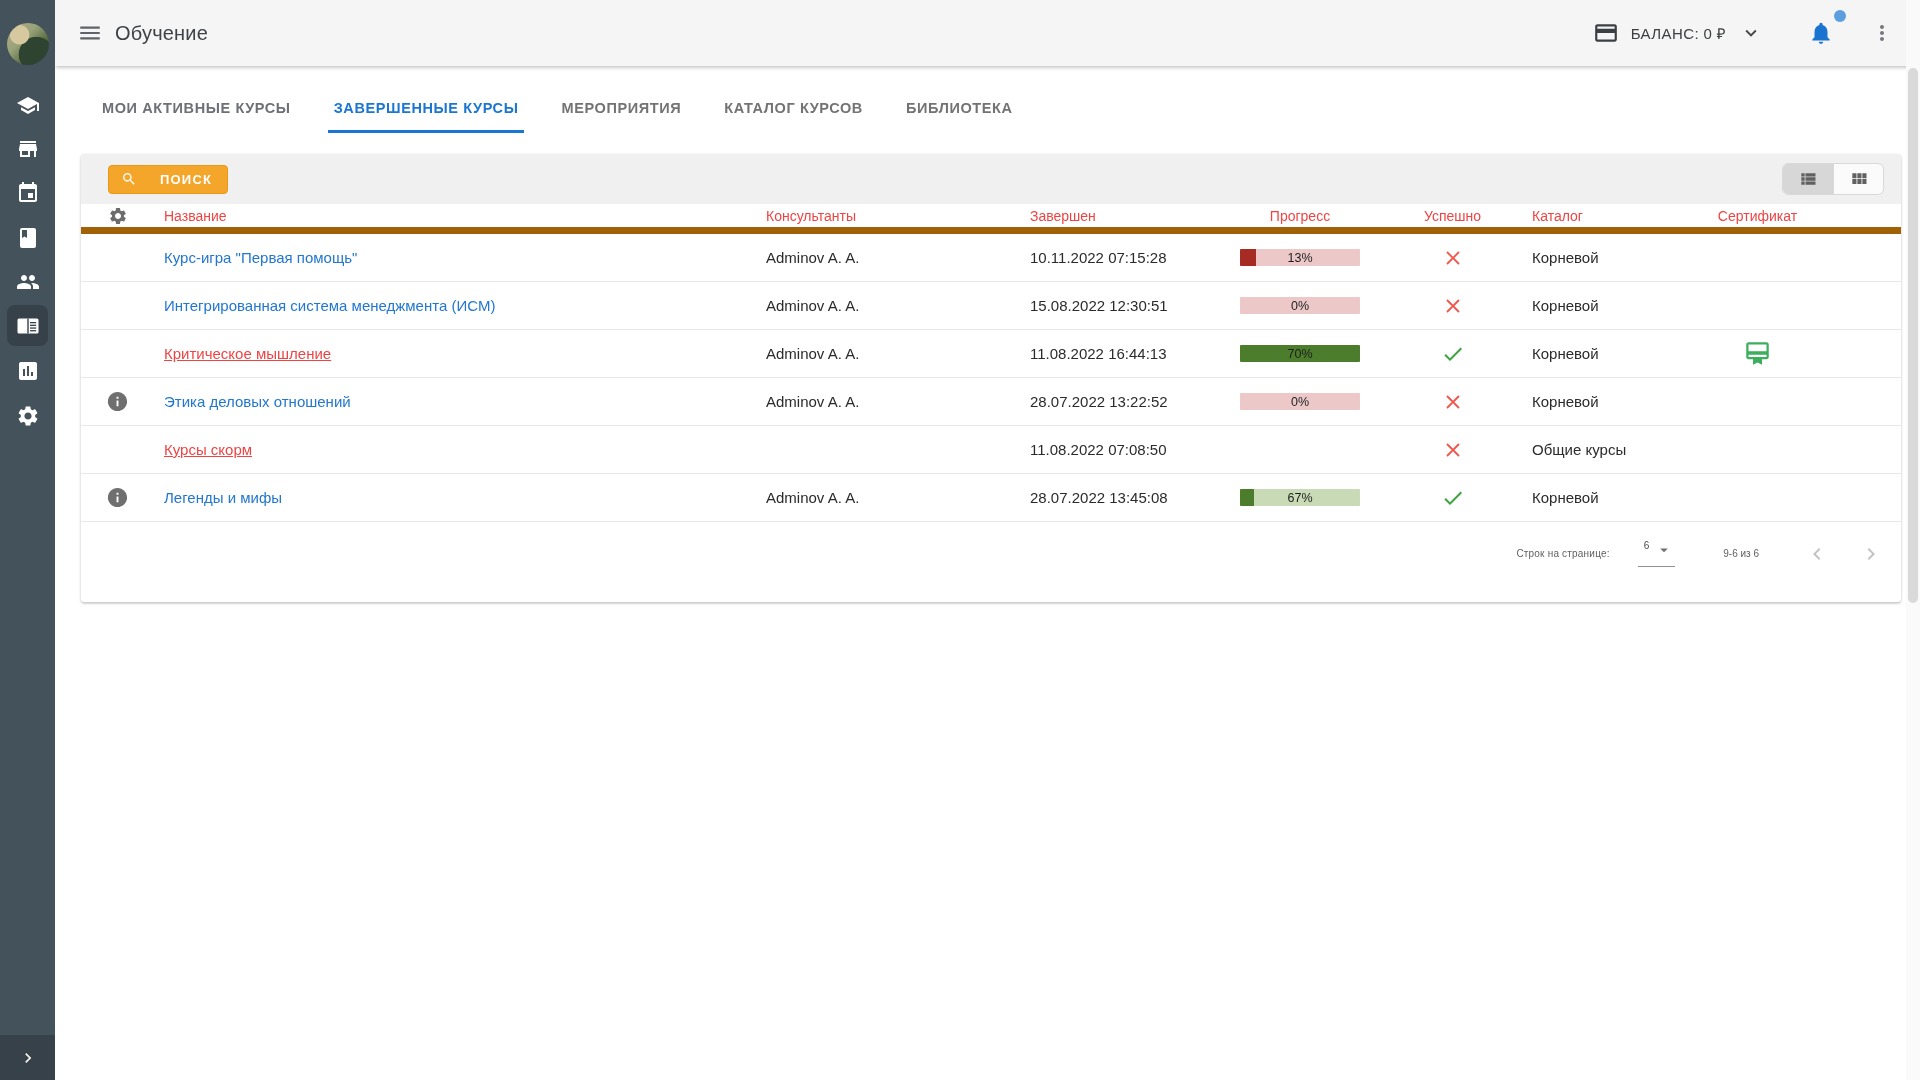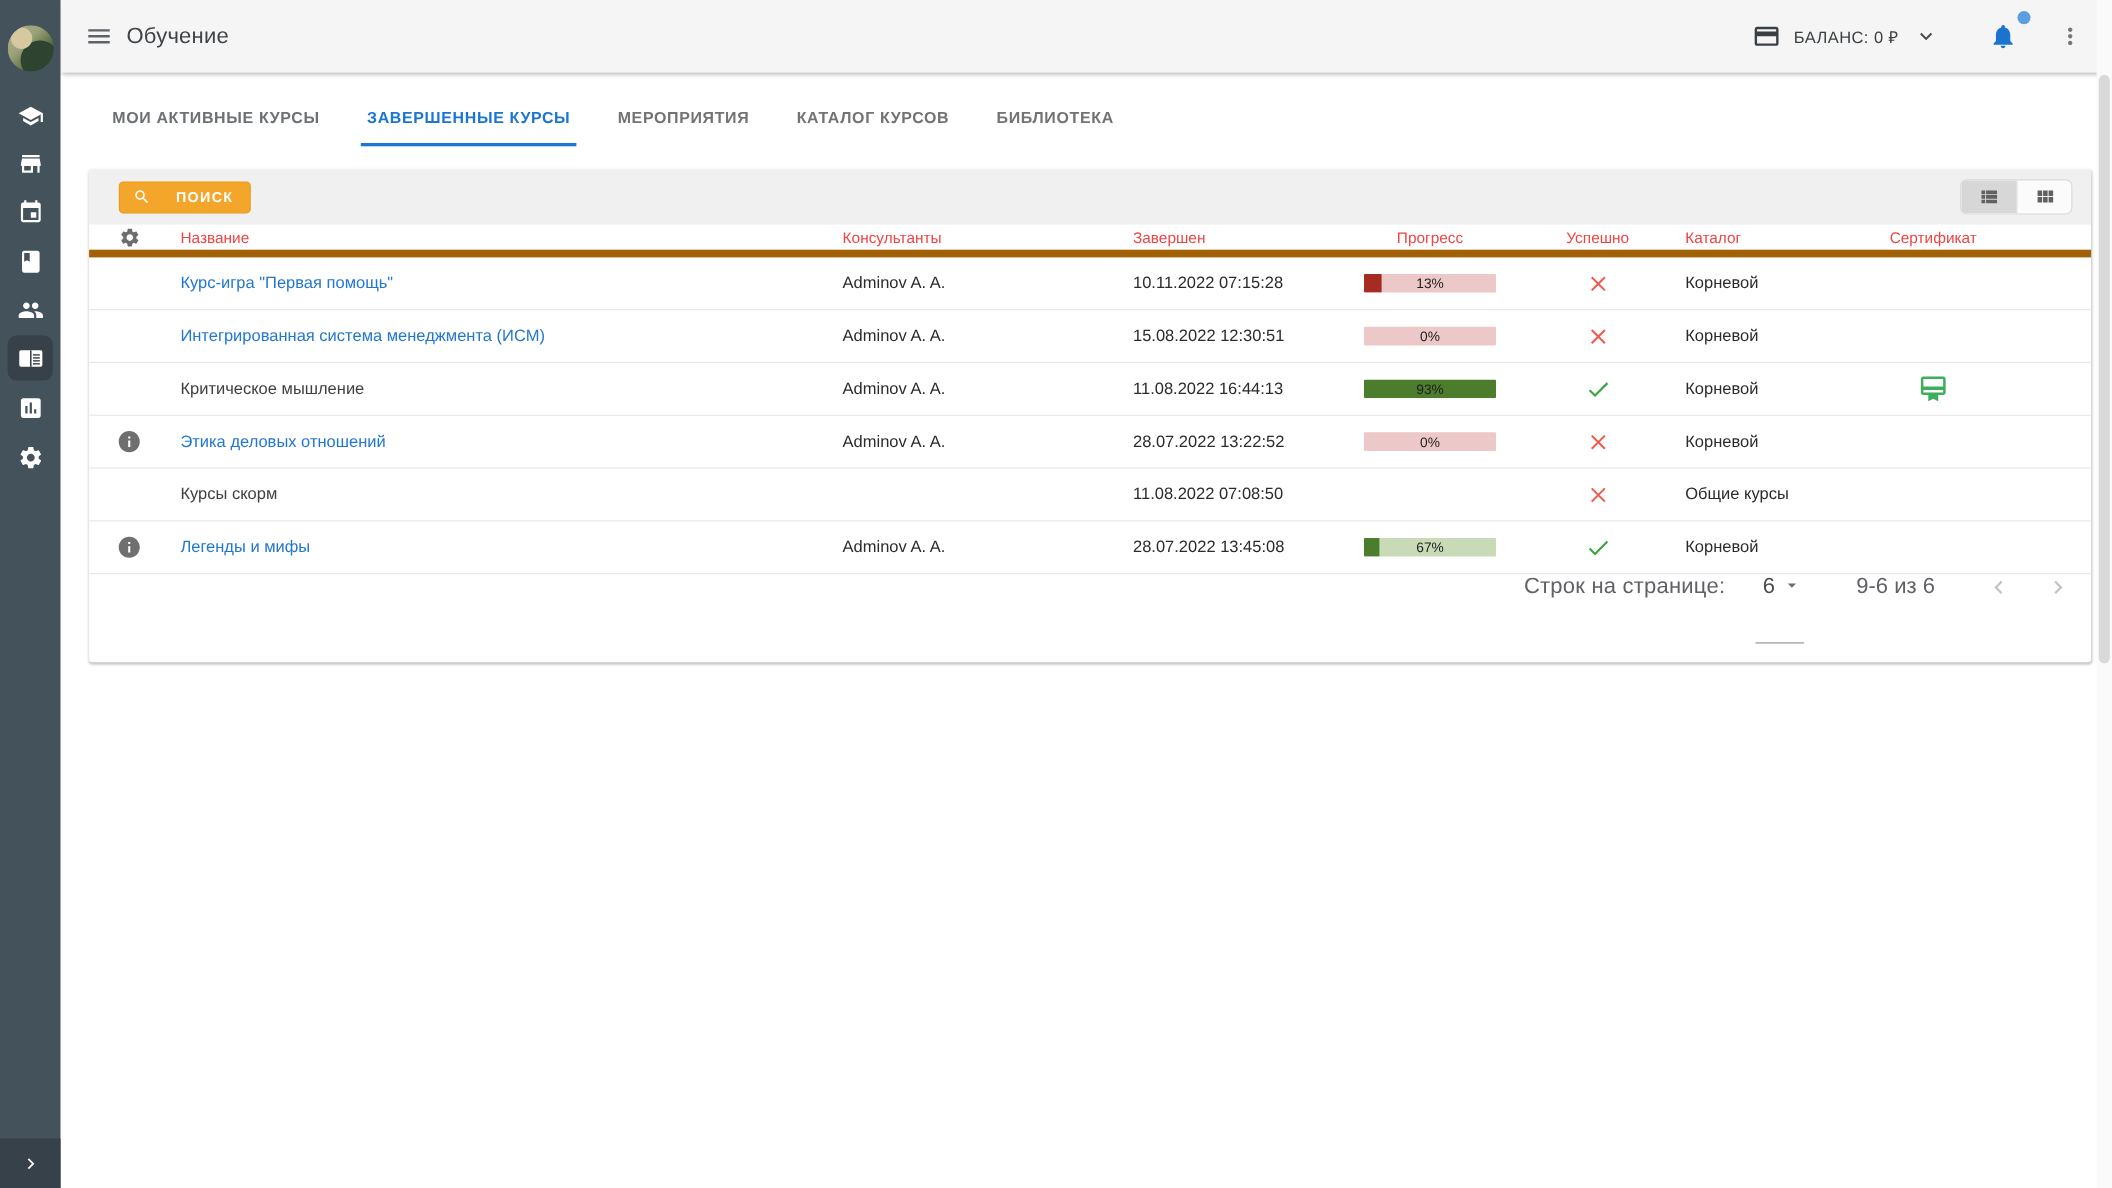--- a/index.html
+++ b/index.html
@@ -76,35 +76,35 @@
   .trow  { height:48px; border-bottom:1px solid #e7e7e7; font-size:15px; color:#2b2b2b; }
   .cell  { display:flex; align-items:center; min-width:0; }
   .c-icon { justify-content:center; padding-right:10px; }
   .c-icon svg { width:20px; height:20px; fill:#6d6d6d; }
   .info-icon svg { width:23px; height:23px; fill:#6f6f6f; }
   .info-icon { cursor:pointer; display:flex; }
   .c-center { justify-content:center; }
   .c-catalog { padding-left:22px; }
   .h-progress { width:120px; display:inline-block; text-align:center; }
   .course-link { color:#2277cf; text-decoration:none; cursor:pointer; white-space:nowrap; overflow:hidden; text-overflow:ellipsis; }
-  .course-plain { color:#404040; white-space:nowrap; }
+  .course-plain { color:#ef4444; white-space:nowrap;text-decoration:underline; }
   .pbar { position:relative; width:120px; height:17px; border-radius:1px; overflow:hidden; }
   .pbar.red   { background:#ecc8c8; }
   .pbar.green { background:#c8dab6; }
   .pfill { height:100%; }
   .pbar.red .pfill   { background:#a62b22; }
   .pbar.green .pfill { background:#4c7d2c; }
   .plabel { position:absolute; left:0; top:0; width:100%; height:100%; display:flex; align-items:center; justify-content:center;
             font-size:12.5px; color:#1e1e1e; }
   .status-icn svg { width:24px; height:24px; }
   .cert-icn { cursor:pointer; display:flex; }
   .cert-icn svg { width:27px; height:27px; fill:#3cae5c; }
 
   
-  .tfoot { height:63px; display:flex; justify-content:flex-end; padding-right:18px; color:#5f6165; font-size:20px; }
+  .tfoot { height:63px; display:flex; align-items:center; justify-content:flex-end; padding-right:18px; color:#5f6165; font-size:10px; }
   .rpp-label { letter-spacing:.2px; }
   .rpp-select { margin-left:28px; display:flex; align-items:flex-start; gap:6px; padding:0 2px 7px 6px;
                 border-bottom:1px solid #8f8f8f; cursor:pointer; color:#4a4a4a; }
   .rpp-select svg { width:18px; height:18px; fill:#6d6d6d; margin-top:1px; }
   .range { margin-left:48px; }
   .pg-btn { margin-left:30px; width:24px; height:24px; cursor:default; }
   .pg-btn svg { width:24px; height:24px; fill:#c3c3c3; }
   .pg-btn.prev { margin-left:46px; }
 
   
@@ -305,21 +305,21 @@
       <div class="tgrid trow">
         <div class="cell c-icon"></div>
         <div class="cell c-name">
           <span class="course-plain">Критическое мышление</span>
         </div>
         <div class="cell">Adminov A. A.</div>
         <div class="cell">11.08.2022 16:44:13</div>
         <div class="cell">
           <div class="pbar green">
             <div class="pfill" style="width:100%"></div>
-            <span class="plabel">93%</span>
+            <span class="plabel">70%</span>
           </div>
         </div>
         <div class="cell c-center">
           <span class="status-icn">
             <svg viewBox="0 0 24 24">
               <path fill="#3da43d" d="M9 16.17L4.83 12l-1.42 1.41L9 19 21 7l-1.41-1.41z"></path>
             </svg>
           </span>
         </div>
         <div class="cell c-catalog">Корневой</div>

